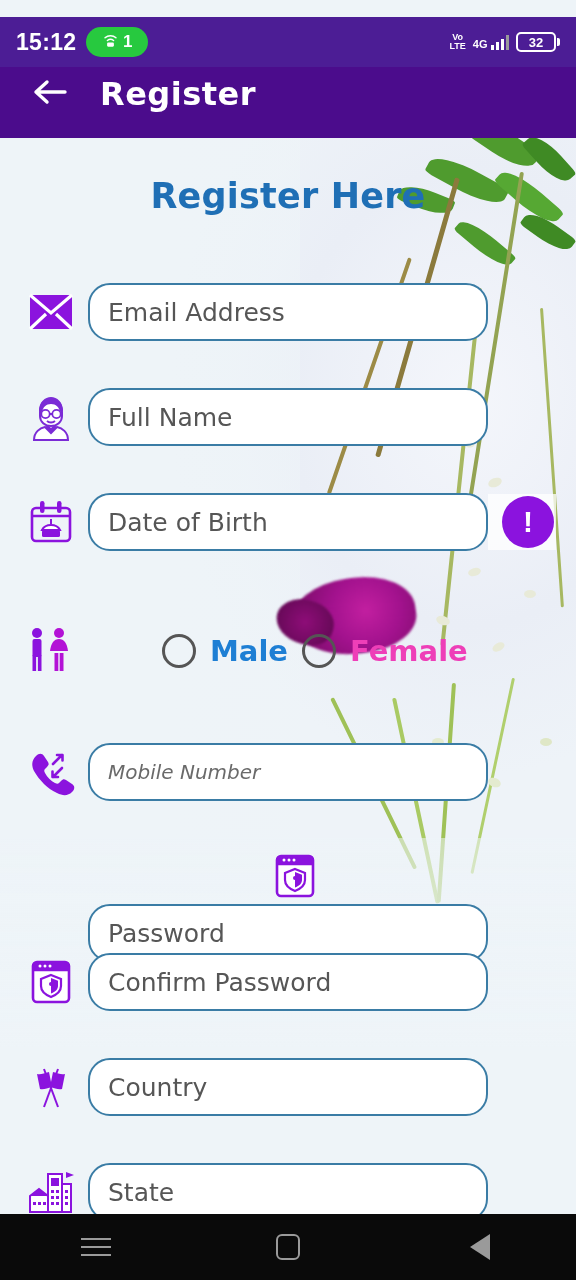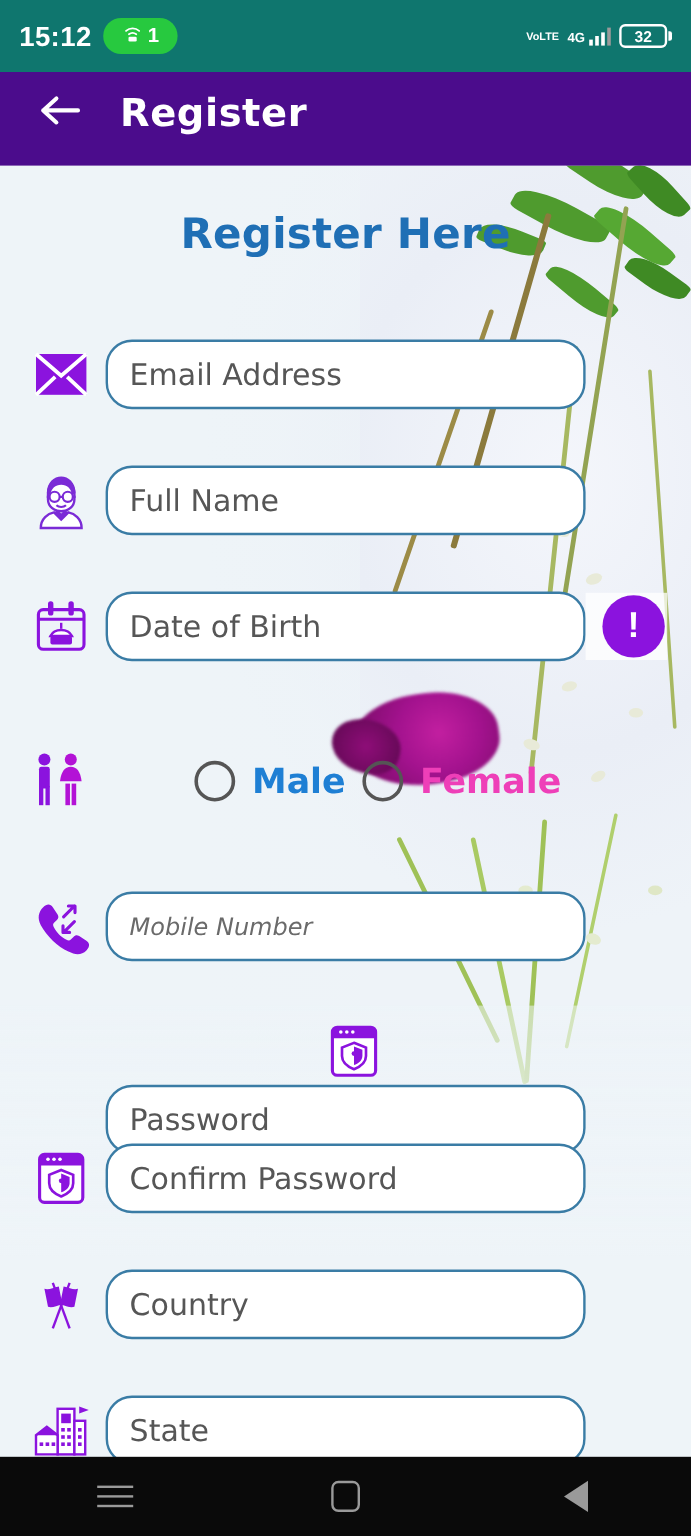--- a/index.html
+++ b/index.html
@@ -6,33 +6,33 @@
   html, body { width:576px; height:1280px; }
   body {
     font-family: "DejaVu Sans", sans-serif;
     background:#000;
     overflow:hidden;
   }
   .phone { position:relative; width:576px; height:1280px; background:#EEF4F8; overflow:hidden; }
 
   
   .statusbar {
-    position:absolute; top:0; left:0; width:576px; height:60px;
-    background:#0f766e; color:#fff; display:flex; align-items:center;
+    position:absolute; top:17px; left:0; width:576px; height:50px;
+    background:#4c1d95; color:#fff; display:flex; align-items:center;
     padding:0 16px; z-index:40;
   }
   .sb-time { font-size:23px; font-weight:600; letter-spacing:.3px; font-family:"Liberation Sans", sans-serif; }
   .sb-hotspot {
     margin-left:10px; height:30px; min-width:62px; border-radius:15px; background:#27C93F;
     display:flex; align-items:center; justify-content:center; gap:4px; padding:0 9px;
   }
   .sb-hotspot .cnt { font-size:17px; color:#fff; font-weight:600; font-family:"Liberation Sans", sans-serif; }
   .sb-spacer { flex:1; }
   .sb-right { display:flex; align-items:center; gap:7px; }
-  .volte { display:flex; flex-direction:row; align-items:center; line-height:9px;
+  .volte { display:flex; flex-direction:column; align-items:center; line-height:9px;
            font-size:9px; font-weight:700; color:#fff; font-family:"Liberation Sans", sans-serif; }
   .net { display:flex; align-items:flex-end; gap:2px; }
   .net .g4 { font-size:11px; font-weight:700; color:#fff; margin-right:1px; font-family:"Liberation Sans", sans-serif;}
   .bars { display:flex; align-items:flex-end; gap:1.5px; height:15px; }
   .bars i { display:block; width:3.5px; background:#fff; }
   .bars i:nth-child(1){height:5px;} .bars i:nth-child(2){height:8px;}
   .bars i:nth-child(3){height:11px;} .bars i:nth-child(4){height:15px; background:#9a9a9a;}
   .batt { display:flex; align-items:center; }
   .batt .shell {
     width:40px; height:20px; border:2px solid #fff; border-radius:5px;

